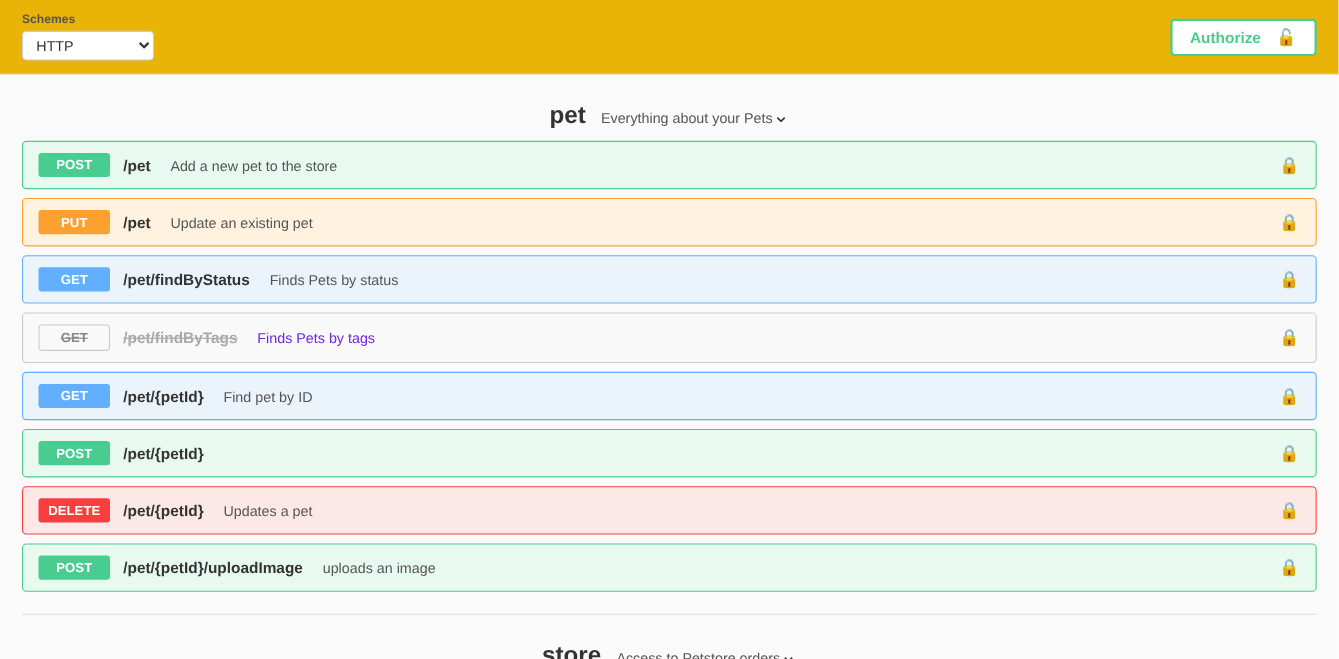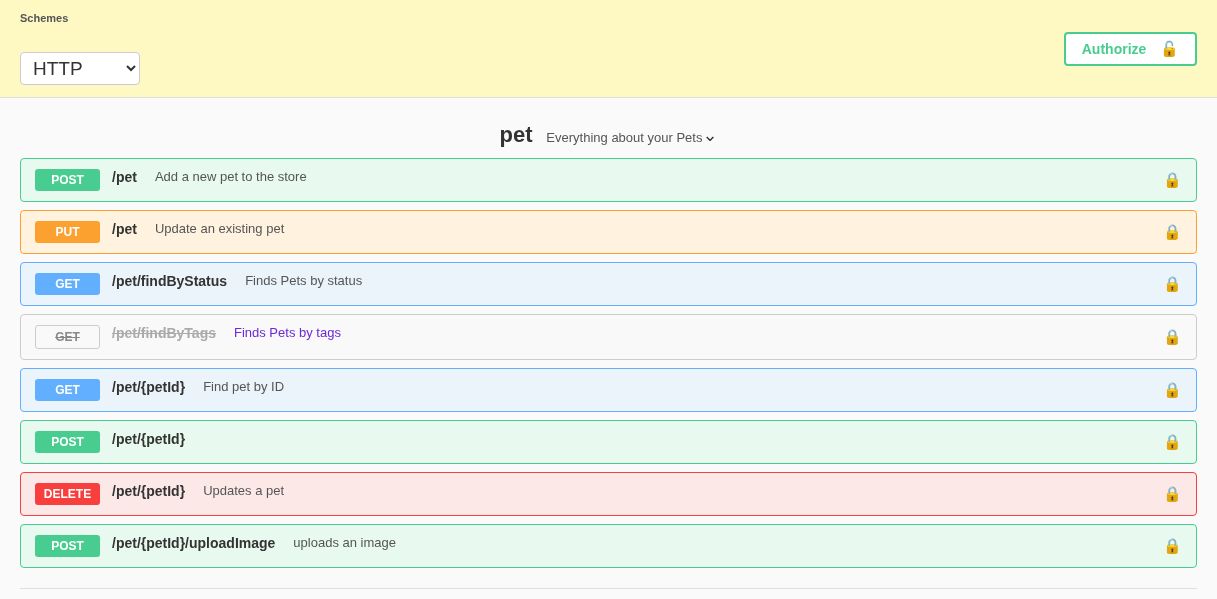--- a/index.html
+++ b/index.html
@@ -8,43 +8,42 @@
       background: #fff;
       color: #333;
       font-size: 14px;
     }
     .top-bar {
       display: flex;
       align-items: center;
       justify-content: space-between;
       padding: 12px 20px;
       border-bottom: 1px solid #e0e0e0;
-      background: #fef9c3;
+      background: #eab308;
     }
     .schemes-section {
       display: flex;
       flex-direction: column;
       gap: 4px;
     }
     .schemes-label {
       font-size: 11px;
       color: #555;
       font-weight: bold;
     }
     .schemes-select {
       border: 1px solid #ccc;
       border-radius: 4px;
       padding: 4px 24px 4px 8px;
-      font-size: 19px;
+      font-size: 13px;
       color: #333;
       background: #fff;
       appearance: auto;
       cursor: pointer;
       width: 120px;
-      margin-top: 24px;
     }
     .authorize-btn {
       display: flex;
       align-items: center;
       gap: 14px;
       border: 2px solid #49cc90;
       color: #49cc90;
       background: #fff;
       padding: 6px 16px;
       border-radius: 4px;
@@ -112,21 +111,21 @@
     .endpoint-row.get-deprecated {
       background: #f9f9f9;
       border-color: #ccc;
     }
     .endpoint-row.delete {
       background: #fde8e8;
       border-color: #f93e3e;
     }
     .endpoint-left {
       display: flex;
-      align-items: flex-start;
+      align-items: center;
       gap: 12px;
     }
     .method-badge {
       display: inline-flex;
       align-items: center;
       justify-content: center;
       min-width: 65px;
       padding: 4px 8px;
       border-radius: 3px;
       font-size: 12px;

